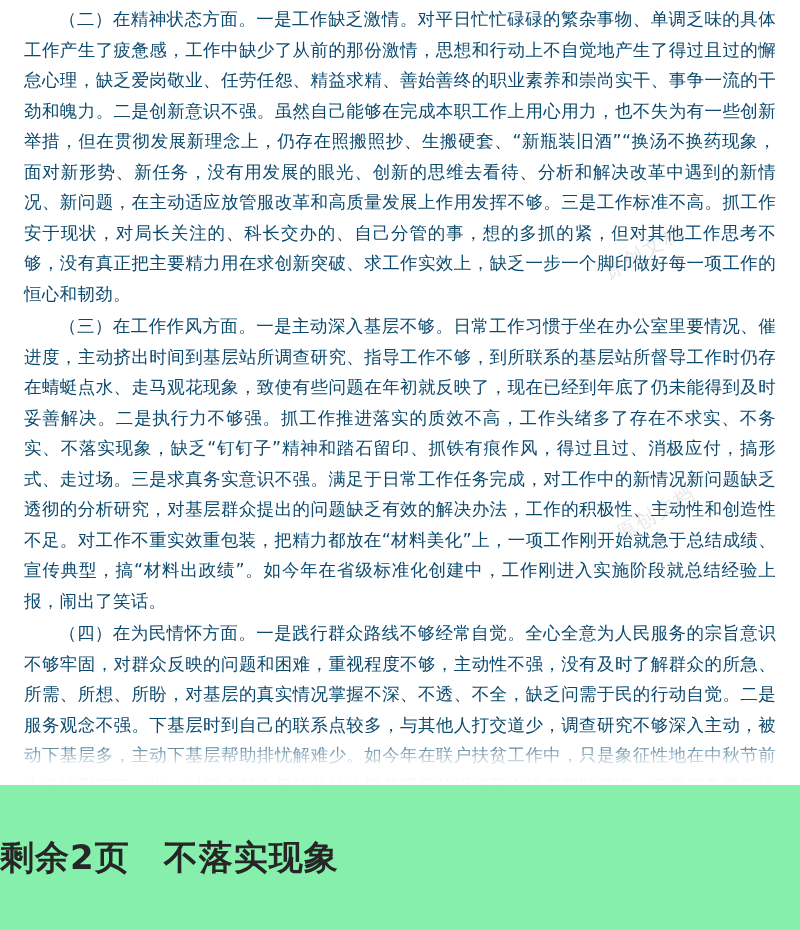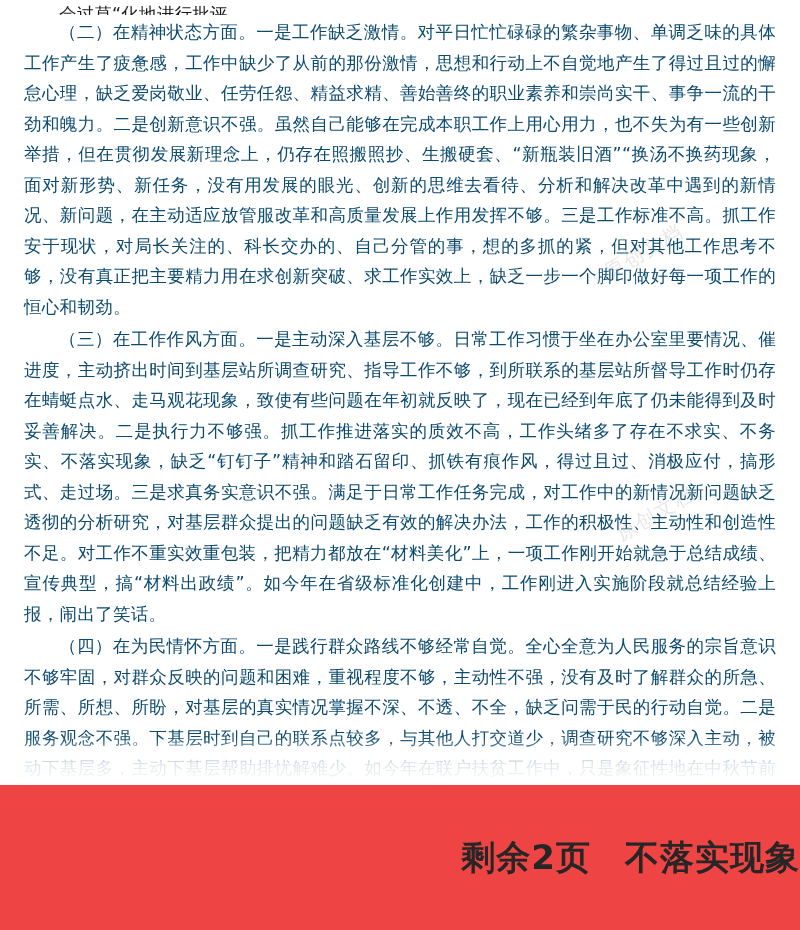--- a/index.html
+++ b/index.html
@@ -58,24 +58,24 @@
     user-select: none;
   }
   .wm1 { top: 238px; left: 600px; }
   .wm2 { top: 500px; left: 612px; }
   .footer-banner {
     position: absolute;
     left: 0;
     right: 0;
     bottom: 0;
     height: 145px;
-    background: #ef4444;
+    background: #86efac;
     display: flex;
     align-items: center;
-    justify-content: flex-end;
+    justify-content: flex-start;
     gap: 34px;
   }
   .footer-text {
     font-size: 34px;
     font-weight: bold;
     color: #262626;
     letter-spacing: 1px;
     font-family: "DejaVu Sans", sans-serif;
   }
   .fade {
@@ -87,21 +87,20 @@
     background: linear-gradient(to bottom, rgba(255,255,255,0) 0%, rgba(255,255,255,0.85) 55%, #fff 100%);
     pointer-events: none;
   }
 </style>
 </head>
 <body>
 
 <div class="page">
 
   <div class="doc-body">
-    <div class="clipped-line">会过草“化地进行批评。</div>
     <p class="para">（二）在精神状态方面。一是工作缺乏激情。对平日忙忙碌碌的繁杂事物、单调乏味的具体工作产生了疲惫感，工作中缺少了从前的那份激情，思想和行动上不自觉地产生了得过且过的懈怠心理，缺乏爱岗敬业、任劳任怨、精益求精、善始善终的职业素养和崇尚实干、事争一流的干劲和魄力。二是创新意识不强。虽然自己能够在完成本职工作上用心用力，也不失为有一些创新举措，但在贯彻发展新理念上，仍存在照搬照抄、生搬硬套、“新瓶装旧酒”“换汤不换药现象，面对新形势、新任务，没有用发展的眼光、创新的思维去看待、分析和解决改革中遇到的新情况、新问题，在主动适应放管服改革和高质量发展上作用发挥不够。三是工作标准不高。抓工作安于现状，对局长关注的、科长交办的、自己分管的事，想的多抓的紧，但对其他工作思考不够，没有真正把主要精力用在求创新突破、求工作实效上，缺乏一步一个脚印做好每一项工作的恒心和韧劲。</p>
     <p class="para">（三）在工作作风方面。一是主动深入基层不够。日常工作习惯于坐在办公室里要情况、催进度，主动挤出时间到基层站所调查研究、指导工作不够，到所联系的基层站所督导工作时仍存在蜻蜓点水、走马观花现象，致使有些问题在年初就反映了，现在已经到年底了仍未能得到及时妥善解决。二是执行力不够强。抓工作推进落实的质效不高，工作头绪多了存在不求实、不务实、不落实现象，缺乏“钉钉子”精神和踏石留印、抓铁有痕作风，得过且过、消极应付，搞形式、走过场。三是求真务实意识不强。满足于日常工作任务完成，对工作中的新情况新问题缺乏透彻的分析研究，对基层群众提出的问题缺乏有效的解决办法，工作的积极性、主动性和创造性不足。对工作不重实效重包装，把精力都放在“材料美化”上，一项工作刚开始就急于总结成绩、宣传典型，搞“材料出政绩”。如今年在省级标准化创建中，工作刚进入实施阶段就总结经验上报，闹出了笑话。</p>
     <p class="para">（四）在为民情怀方面。一是践行群众路线不够经常自觉。全心全意为人民服务的宗旨意识不够牢固，对群众反映的问题和困难，重视程度不够，主动性不强，没有及时了解群众的所急、所需、所想、所盼，对基层的真实情况掌握不深、不透、不全，缺乏问需于民的行动自觉。二是服务观念不强。下基层时到自己的联系点较多，与其他人打交道少，调查研究不够深入主动，被动下基层多，主动下基层帮助排忧解难少。如今年在联户扶贫工作中，只是象征性地在中秋节前去走访慰问了一次，对联户群众反映的缺少脱贫项目的诉求至今没有帮助落实。三是服务意识淡薄。感情上没有真正融入群众，缺乏与基层群众深入交流沟通，不能时</p>
   </div>
 
   <div class="watermark wm1">原创文档</div>
   <div class="watermark wm2">原创文档</div>
 
   <div class="fade"></div>
 

